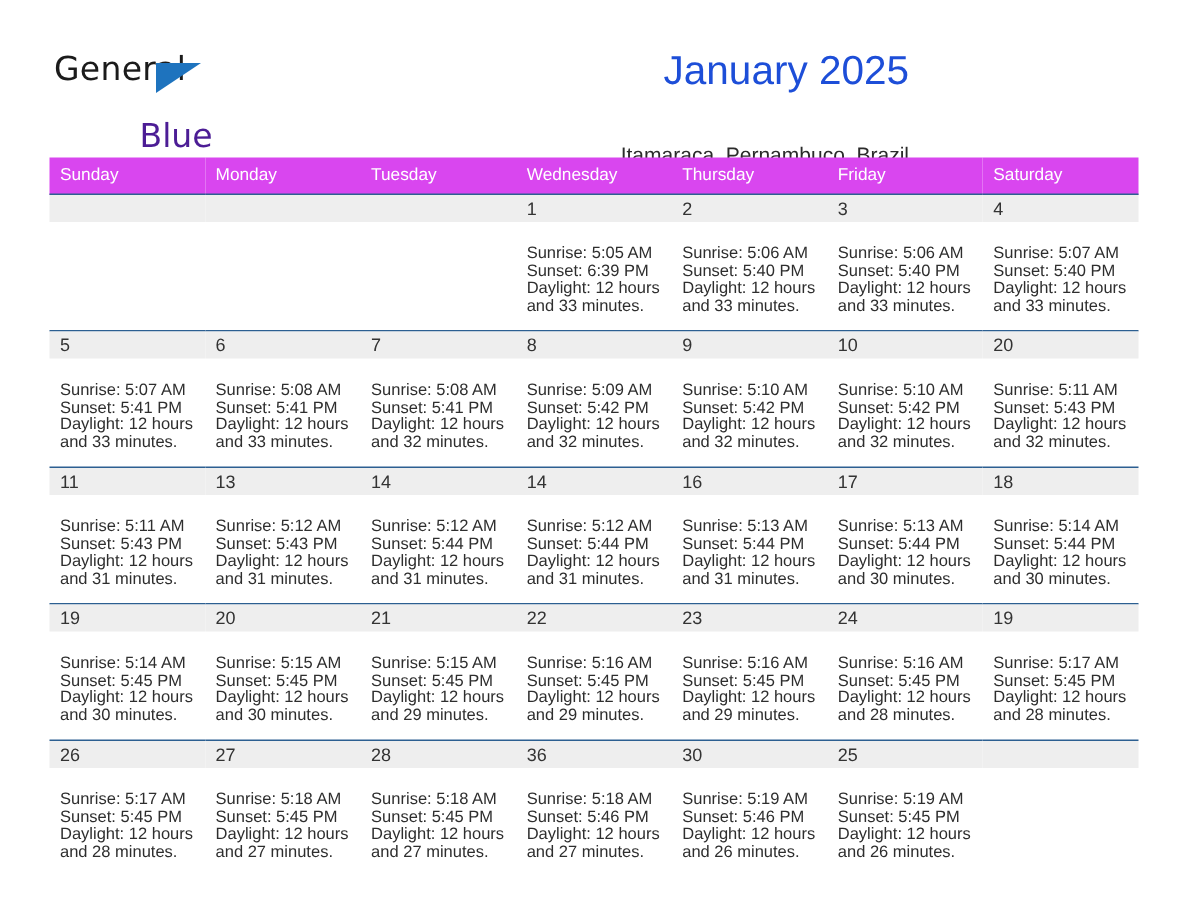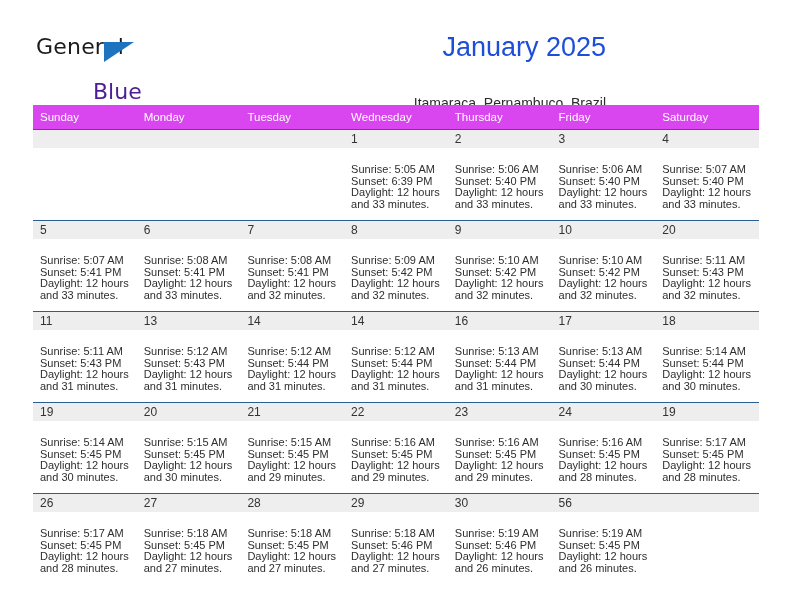--- a/index.html
+++ b/index.html
@@ -503,21 +503,21 @@
               <div class="cell-body">
                 <div>Sunrise: 5:18 AM</div>
                 <div>Sunset: 5:45 PM</div>
                 <div>Daylight: 12 hours</div>
                 <div>and 27 minutes.</div>
               </div>
             </div>
           </td>
           <td>
             <div class="cell-inner">
-              <div class="daynum-band">29</div>
+              <div class="daynum-band">36</div>
               <div class="cell-body">
                 <div>Sunrise: 5:18 AM</div>
                 <div>Sunset: 5:46 PM</div>
                 <div>Daylight: 12 hours</div>
                 <div>and 27 minutes.</div>
               </div>
             </div>
           </td>
           <td>
             <div class="cell-inner">
@@ -525,21 +525,21 @@
               <div class="cell-body">
                 <div>Sunrise: 5:19 AM</div>
                 <div>Sunset: 5:46 PM</div>
                 <div>Daylight: 12 hours</div>
                 <div>and 26 minutes.</div>
               </div>
             </div>
           </td>
           <td>
             <div class="cell-inner">
-              <div class="daynum-band">56</div>
+              <div class="daynum-band">25</div>
               <div class="cell-body">
                 <div>Sunrise: 5:19 AM</div>
                 <div>Sunset: 5:45 PM</div>
                 <div>Daylight: 12 hours</div>
                 <div>and 26 minutes.</div>
               </div>
             </div>
           </td>
           <td class="cell-empty">
             <div class="cell-inner">

